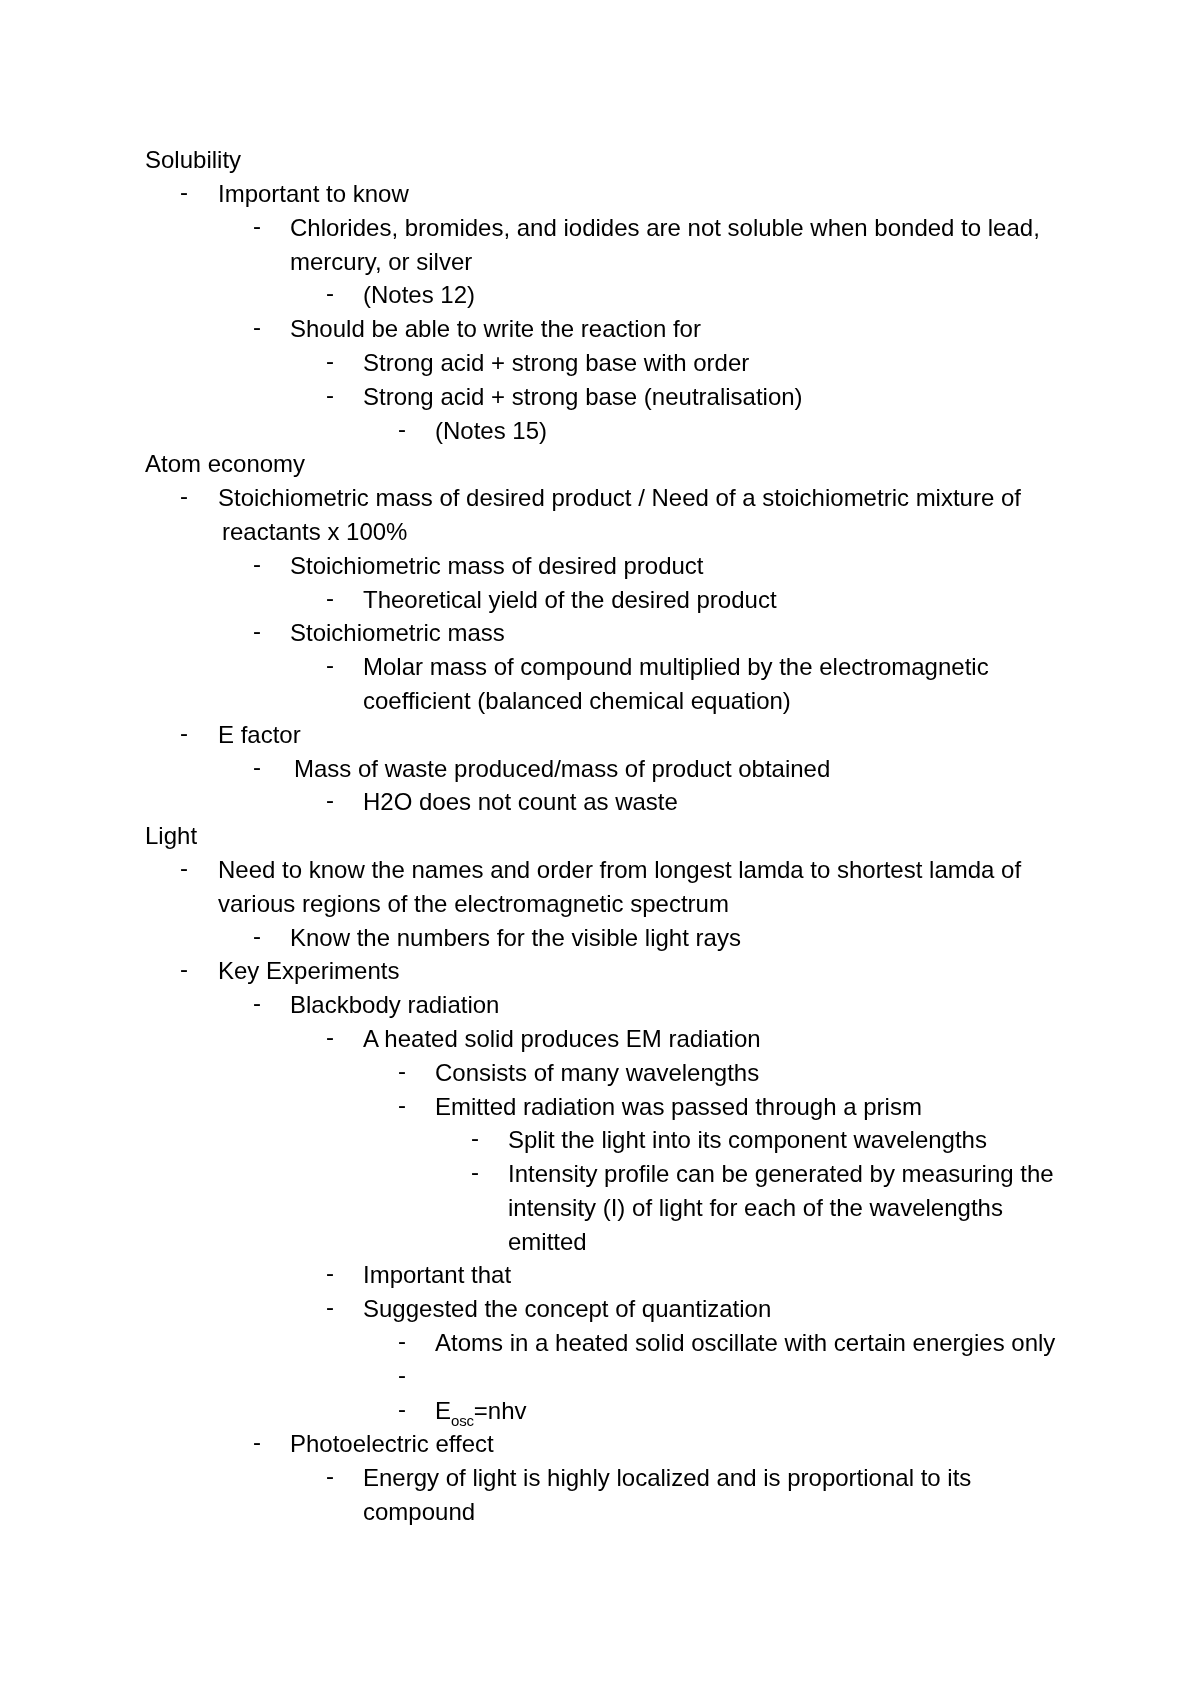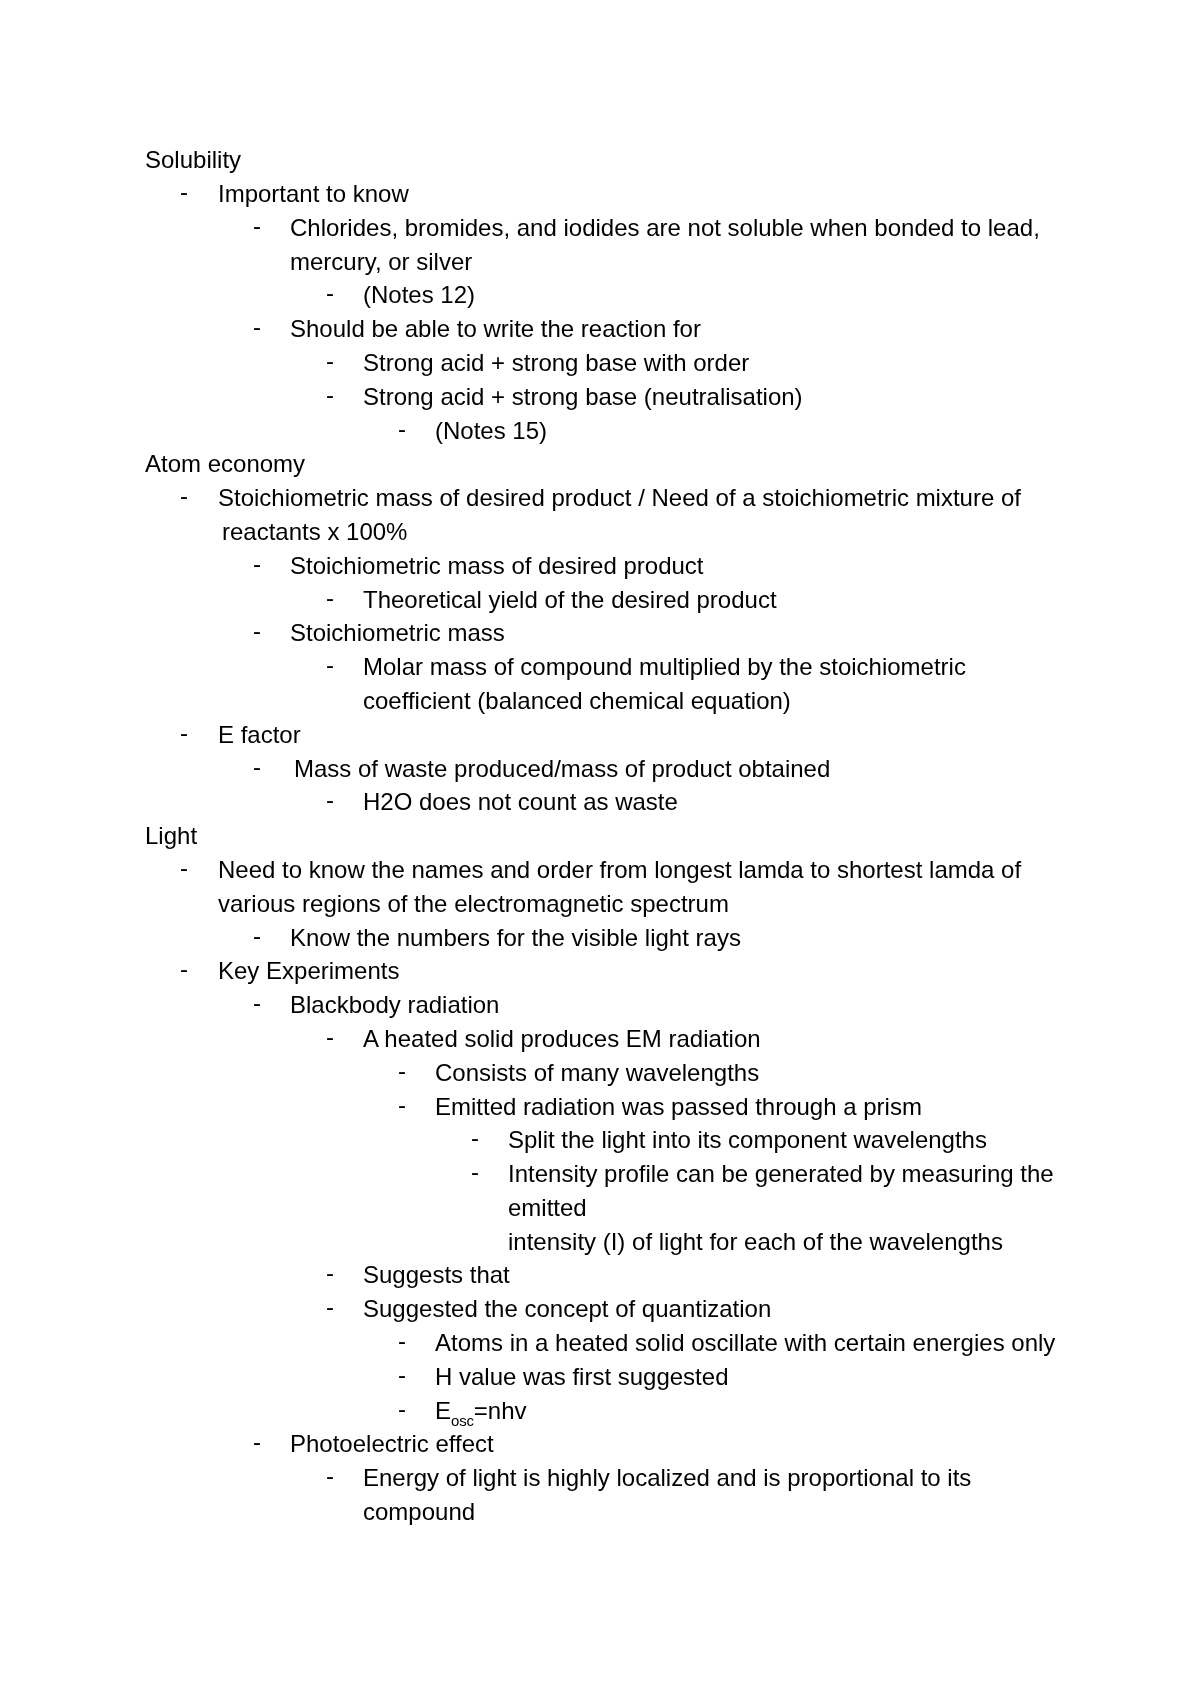--- a/index.html
+++ b/index.html
@@ -70,21 +70,21 @@
     <div class="ln lvl3">
       <span class="bul" style="left:327px">-</span>
       <span class="txt" style="left:363px">Theoretical yield of the desired product</span>
     </div>
     <div class="ln lvl2">
       <span class="bul" style="left:254px">-</span>
       <span class="txt" style="left:290px">Stoichiometric mass</span>
     </div>
     <div class="ln lvl3">
       <span class="bul" style="left:327px">-</span>
-      <span class="txt" style="left:363px">Molar mass of compound multiplied by the stoichiometric</span>
+      <span class="txt" style="left:363px">Molar mass of compound multiplied by the electromagnetic</span>
     </div>
     <div class="ln lvl3">
       <span class="txt" style="left:363px">coefficient (balanced chemical equation)</span>
     </div>
     <div class="ln lvl1">
       <span class="bul" style="left:181px">-</span>
       <span class="txt" style="left:218px">E factor</span>
     </div>
     <div class="ln lvl2">
       <span class="bul" style="left:254px">-</span>
@@ -130,40 +130,39 @@
     </div>
     <div class="ln lvl5">
       <span class="bul" style="left:472px">-</span>
       <span class="txt" style="left:508px">Split the light into its component wavelengths</span>
     </div>
     <div class="ln lvl5">
       <span class="bul" style="left:472px">-</span>
       <span class="txt" style="left:508px">Intensity profile can be generated by measuring the</span>
     </div>
     <div class="ln lvl5">
-      <span class="txt" style="left:508px">emitted</span>
+      <span class="txt" style="left:508px">intensity (I) of light for each of the wavelengths</span>
     </div>
     <div class="ln lvl5">
-      <span class="txt" style="left:508px">intensity (I) of light for each of the wavelengths</span>
+      <span class="txt" style="left:508px">emitted</span>
     </div>
     <div class="ln lvl3">
       <span class="bul" style="left:327px">-</span>
-      <span class="txt" style="left:363px">Suggests that</span>
+      <span class="txt" style="left:363px">Important that</span>
     </div>
     <div class="ln lvl3">
       <span class="bul" style="left:327px">-</span>
       <span class="txt" style="left:363px">Suggested the concept of quantization</span>
     </div>
     <div class="ln lvl4">
       <span class="bul" style="left:399px">-</span>
       <span class="txt" style="left:435px">Atoms in a heated solid oscillate with certain energies only</span>
     </div>
     <div class="ln lvl4">
       <span class="bul" style="left:399px">-</span>
-      <span class="txt" style="left:435px">H value was first suggested</span>
     </div>
     <div class="ln lvl4">
       <span class="bul" style="left:399px">-</span>
       <span class="txt" style="left:435px"><span>E</span><span class="sub">osc</span><span>=nhv</span></span>
     </div>
     <div class="ln lvl2">
       <span class="bul" style="left:254px">-</span>
       <span class="txt" style="left:290px">Photoelectric effect</span>
     </div>
     <div class="ln lvl3">

